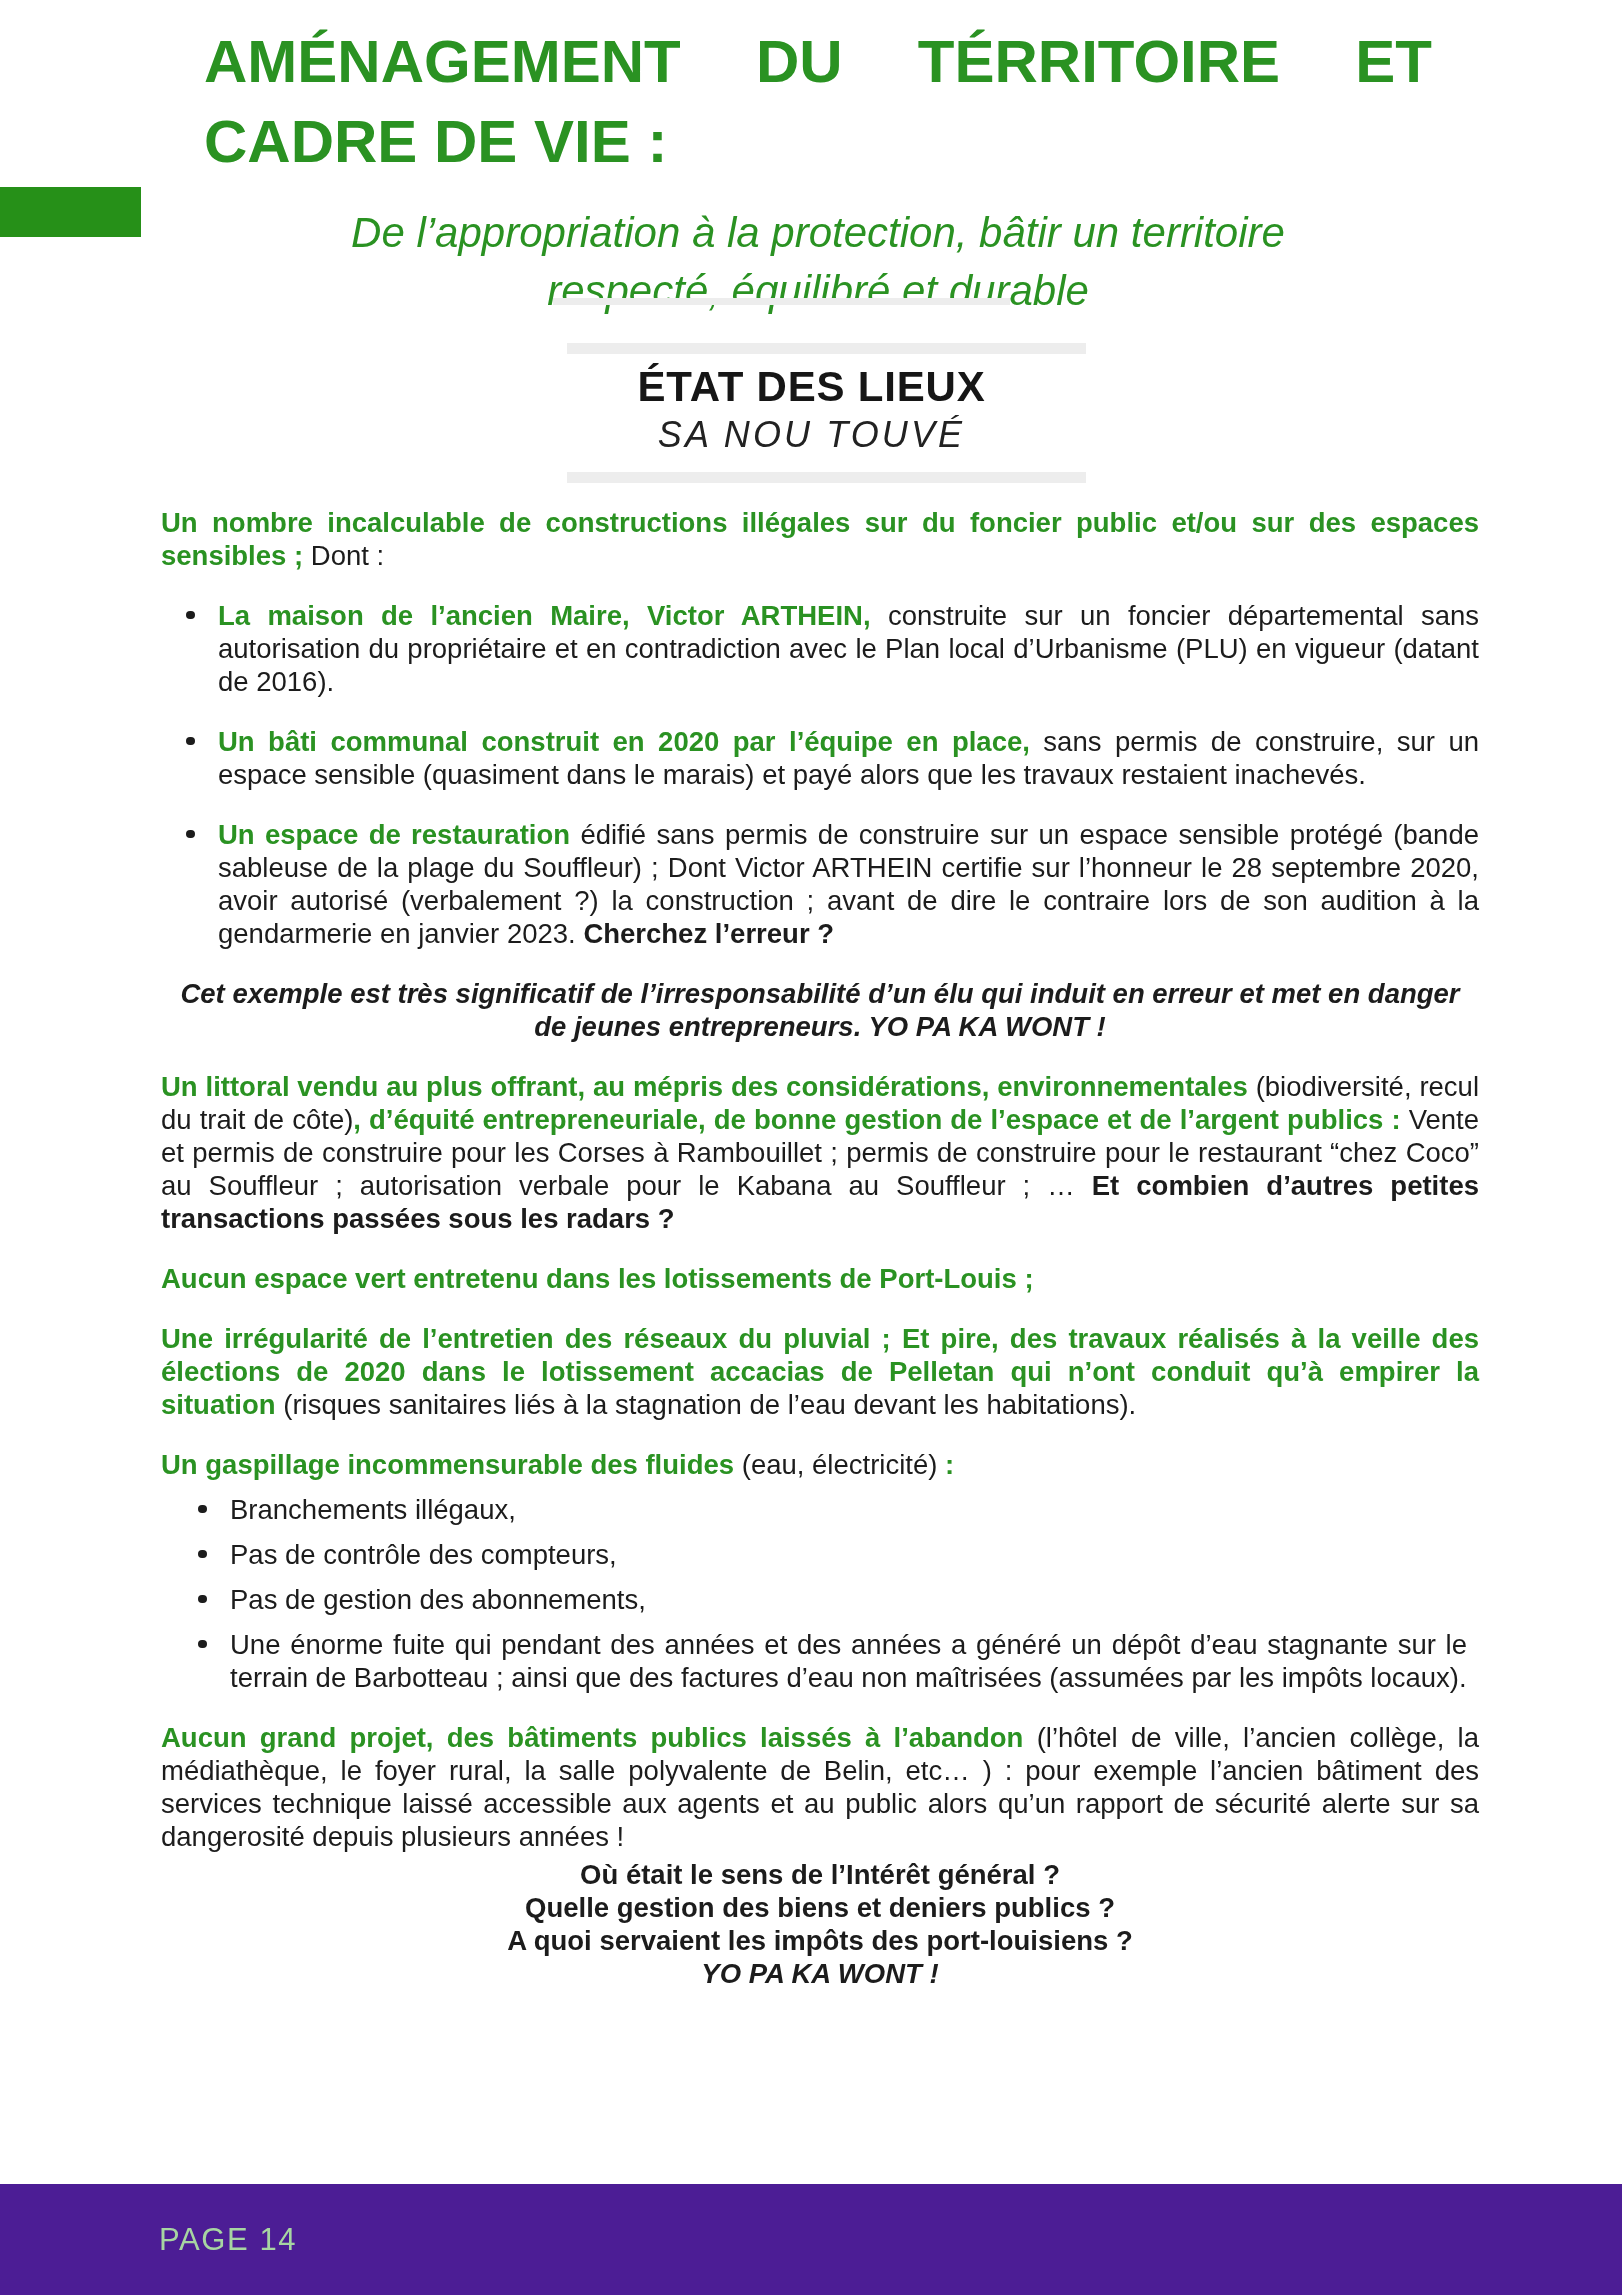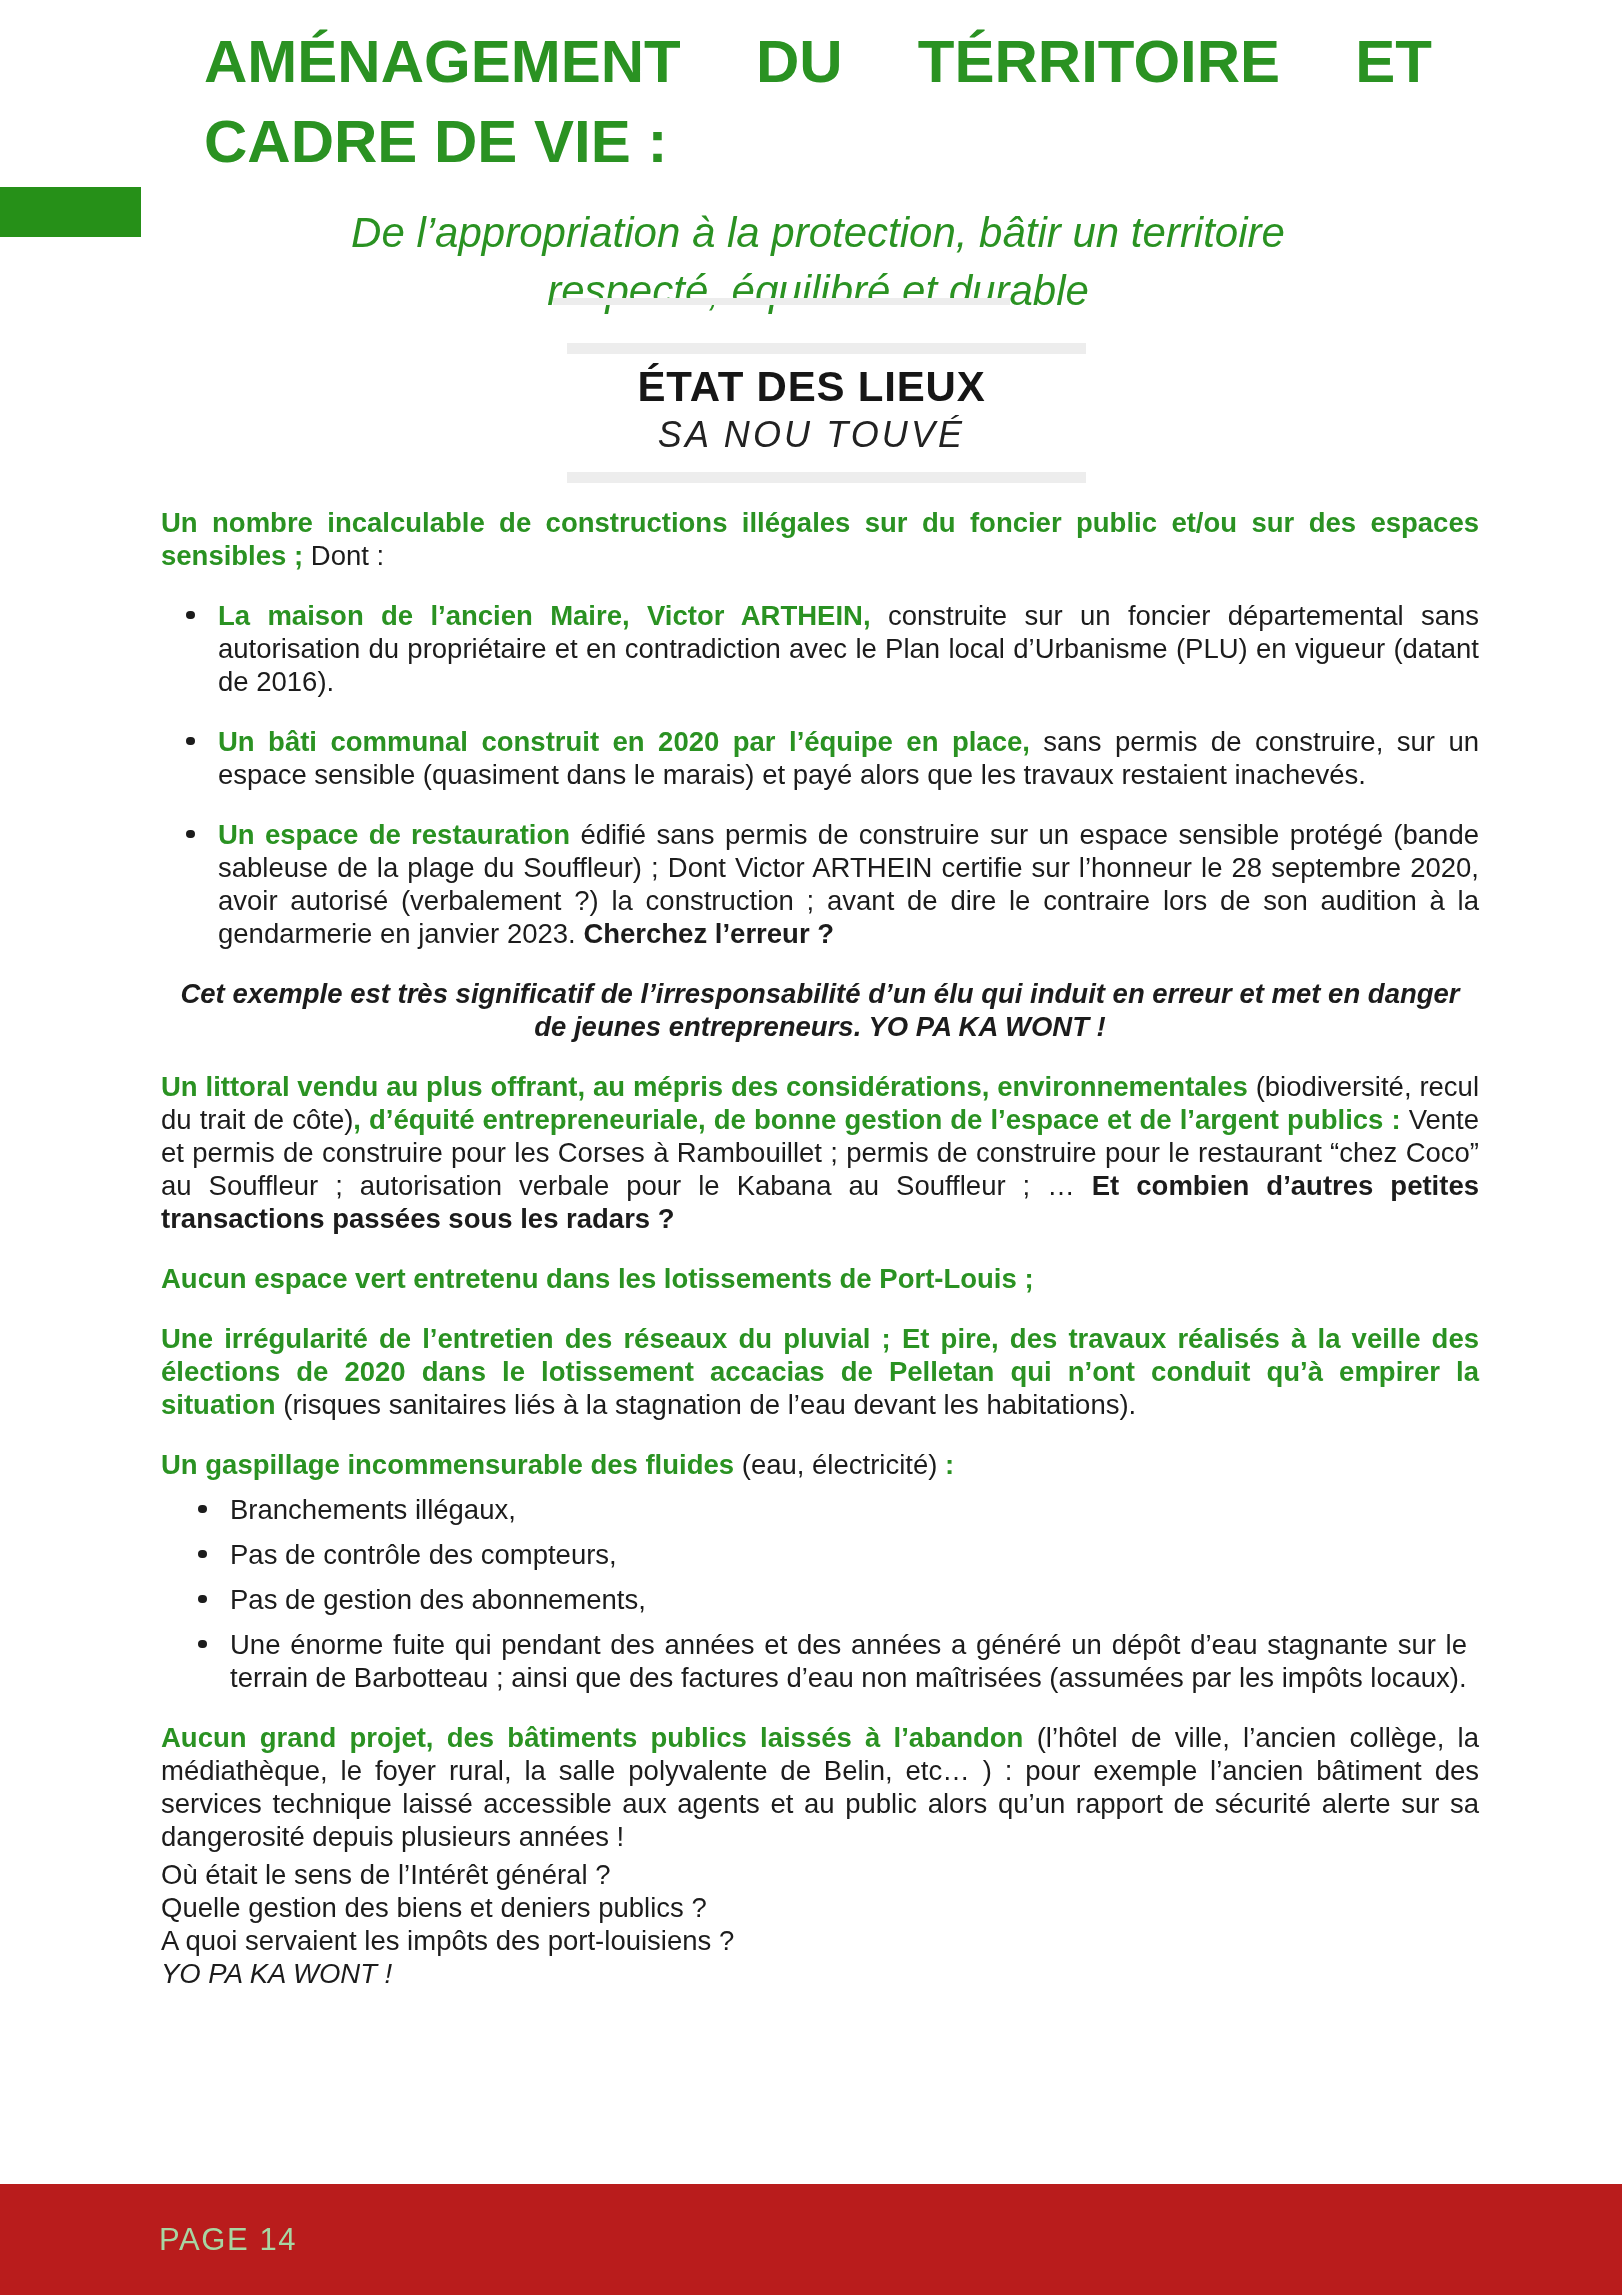--- a/index.html
+++ b/index.html
@@ -34,26 +34,26 @@
   .g  { color:#2A9222; font-weight:700; }
   .bb { font-weight:700; }
   ul.bullets { list-style:none; margin:0 0 27px; padding:0; }
   ul.bullets li { position:relative; padding-left:57px; }
   ul.bullets.spaced li { margin:12px 0 27px; }
   ul.bullets.tight  li { margin:12px; }
   li .dot { position:absolute; left:25px; top:11.8px; width:8.6px; height:8.6px; border-radius:50%; background:#1c1c1c; }
   .callout { text-align:center; font-style:italic; font-weight:700; }
   .p-fluides { margin-bottom:4.7px !important; }
   .p-abandon { margin-bottom:4.7px !important; }
-  .questions { text-align:left; font-weight:400; }
+  .questions { text-align:center; font-weight:700; }
   .questions p { margin:0; }
   .q-italic { font-style:italic; }
 
   
-  .footer { position:absolute; left:0; bottom:0; width:100%; height:111px; background:#b91c1c; display:flex; align-items:center; }
+  .footer { position:absolute; left:0; bottom:0; width:100%; height:111px; background:#4c1d95; display:flex; align-items:center; }
   .footer .page-num { margin-left:159px; font-size:31px; letter-spacing:1.6px; color:#A7D5A2; }
 </style>
 </head>
 <body>
 
 <div class="page">
 
   <div class="accent-square"></div>
 
   <header class="doc-header">

